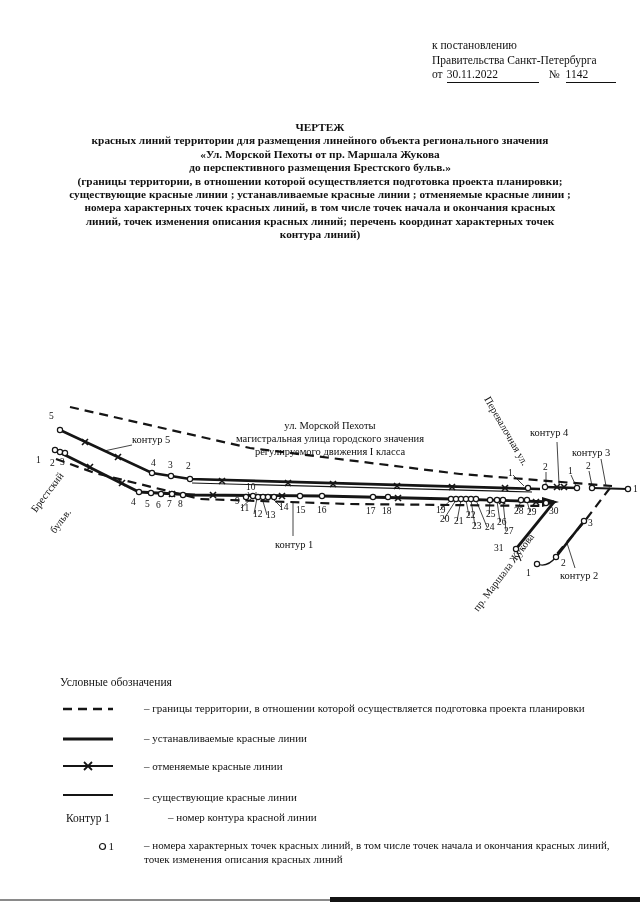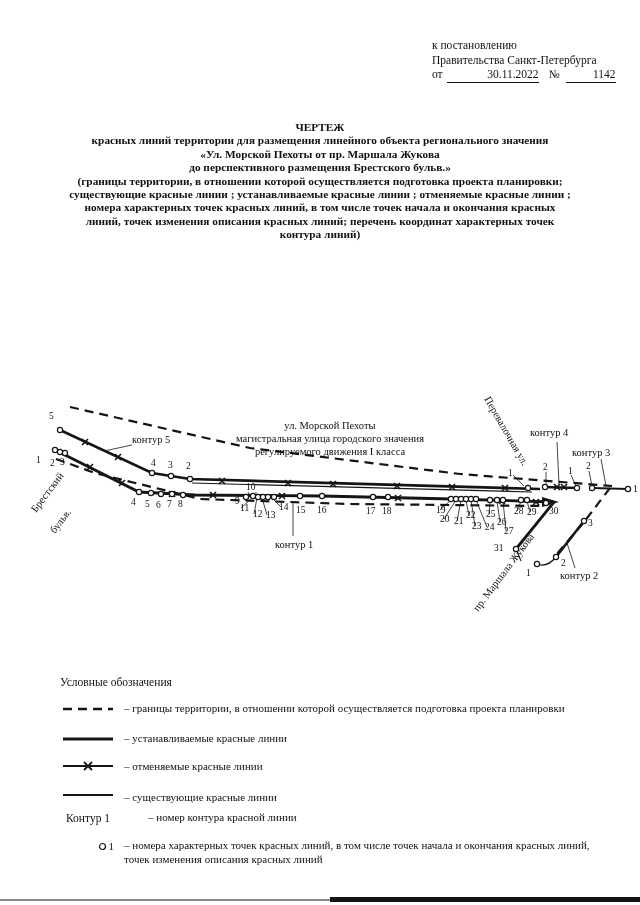--- a/index.html
+++ b/index.html
@@ -3,37 +3,37 @@
 <meta charset="utf-8">
 <style>
   html,body{margin:0;padding:0;background:#e8e8e8;}
   .page{
     position:relative;width:640px;height:905px;background:#ffffff;
     font-family:"Liberation Serif",serif;color:#111;overflow:hidden;
     margin:0 auto;
   }
   
   .hdr{position:absolute;left:432px;top:38px;font-size:11.5px;line-height:14.5px;}
-  .hdr .uline{display:inline-block;border-bottom:1px solid #111;text-align:right;}
+  .hdr .uline{display:inline-block;border-bottom:1px solid #111;text-align:left;}
   .hdr .d1{width:92px;margin-left:4px;}
   .hdr .d2{width:50px;margin-left:6px;}
   .hdr .nsign{margin-left:10px;}
   
   .title{position:absolute;left:30px;top:121px;width:580px;text-align:center;
          font-weight:bold;font-size:11.3px;line-height:13.4px;}
   
   .diagram{position:absolute;left:0;top:385px;width:640px;height:235px;}
   #drawing{width:640px;height:235px;display:block;}
   #drawing text{font-family:"Liberation Serif",serif;fill:#111;}
   #drawing .plabel{font-size:9.5px;}
   #drawing .clabel{font-size:10.5px;}
   #drawing .slabel{font-size:10.5px;}
   
   .legend-title{position:absolute;left:60px;top:676px;font-size:11.5px;}
-  .lrow{position:absolute;left:62px;display:flex;align-items:center;width:560px;}
+  .lrow{position:absolute;left:62px;display:flex;align-items:center;width:560px;gap:20px;}
   .lrow .lsym{width:52px;flex:0 0 52px;margin-right:10px;}
   .lrow .ltext{font-size:11px;line-height:13.5px;}
   .lrow6{align-items:flex-start;}
   .lrow6 .lsym{display:flex;align-items:center;justify-content:flex-end;gap:2px;
                font-size:11px;padding-top:1px;}
   .lrow5 .lsym{font-size:11.5px;width:78px;flex:0 0 78px;margin-right:4px;}
   .lrow6 .ltext{width:468px;}
   
   .scanbar-dark{position:absolute;left:330px;top:897px;width:310px;height:5px;background:#141414;}
   .scanbar-light{position:absolute;left:0px;top:899px;width:332px;height:2px;background:#8a8a8a;}

